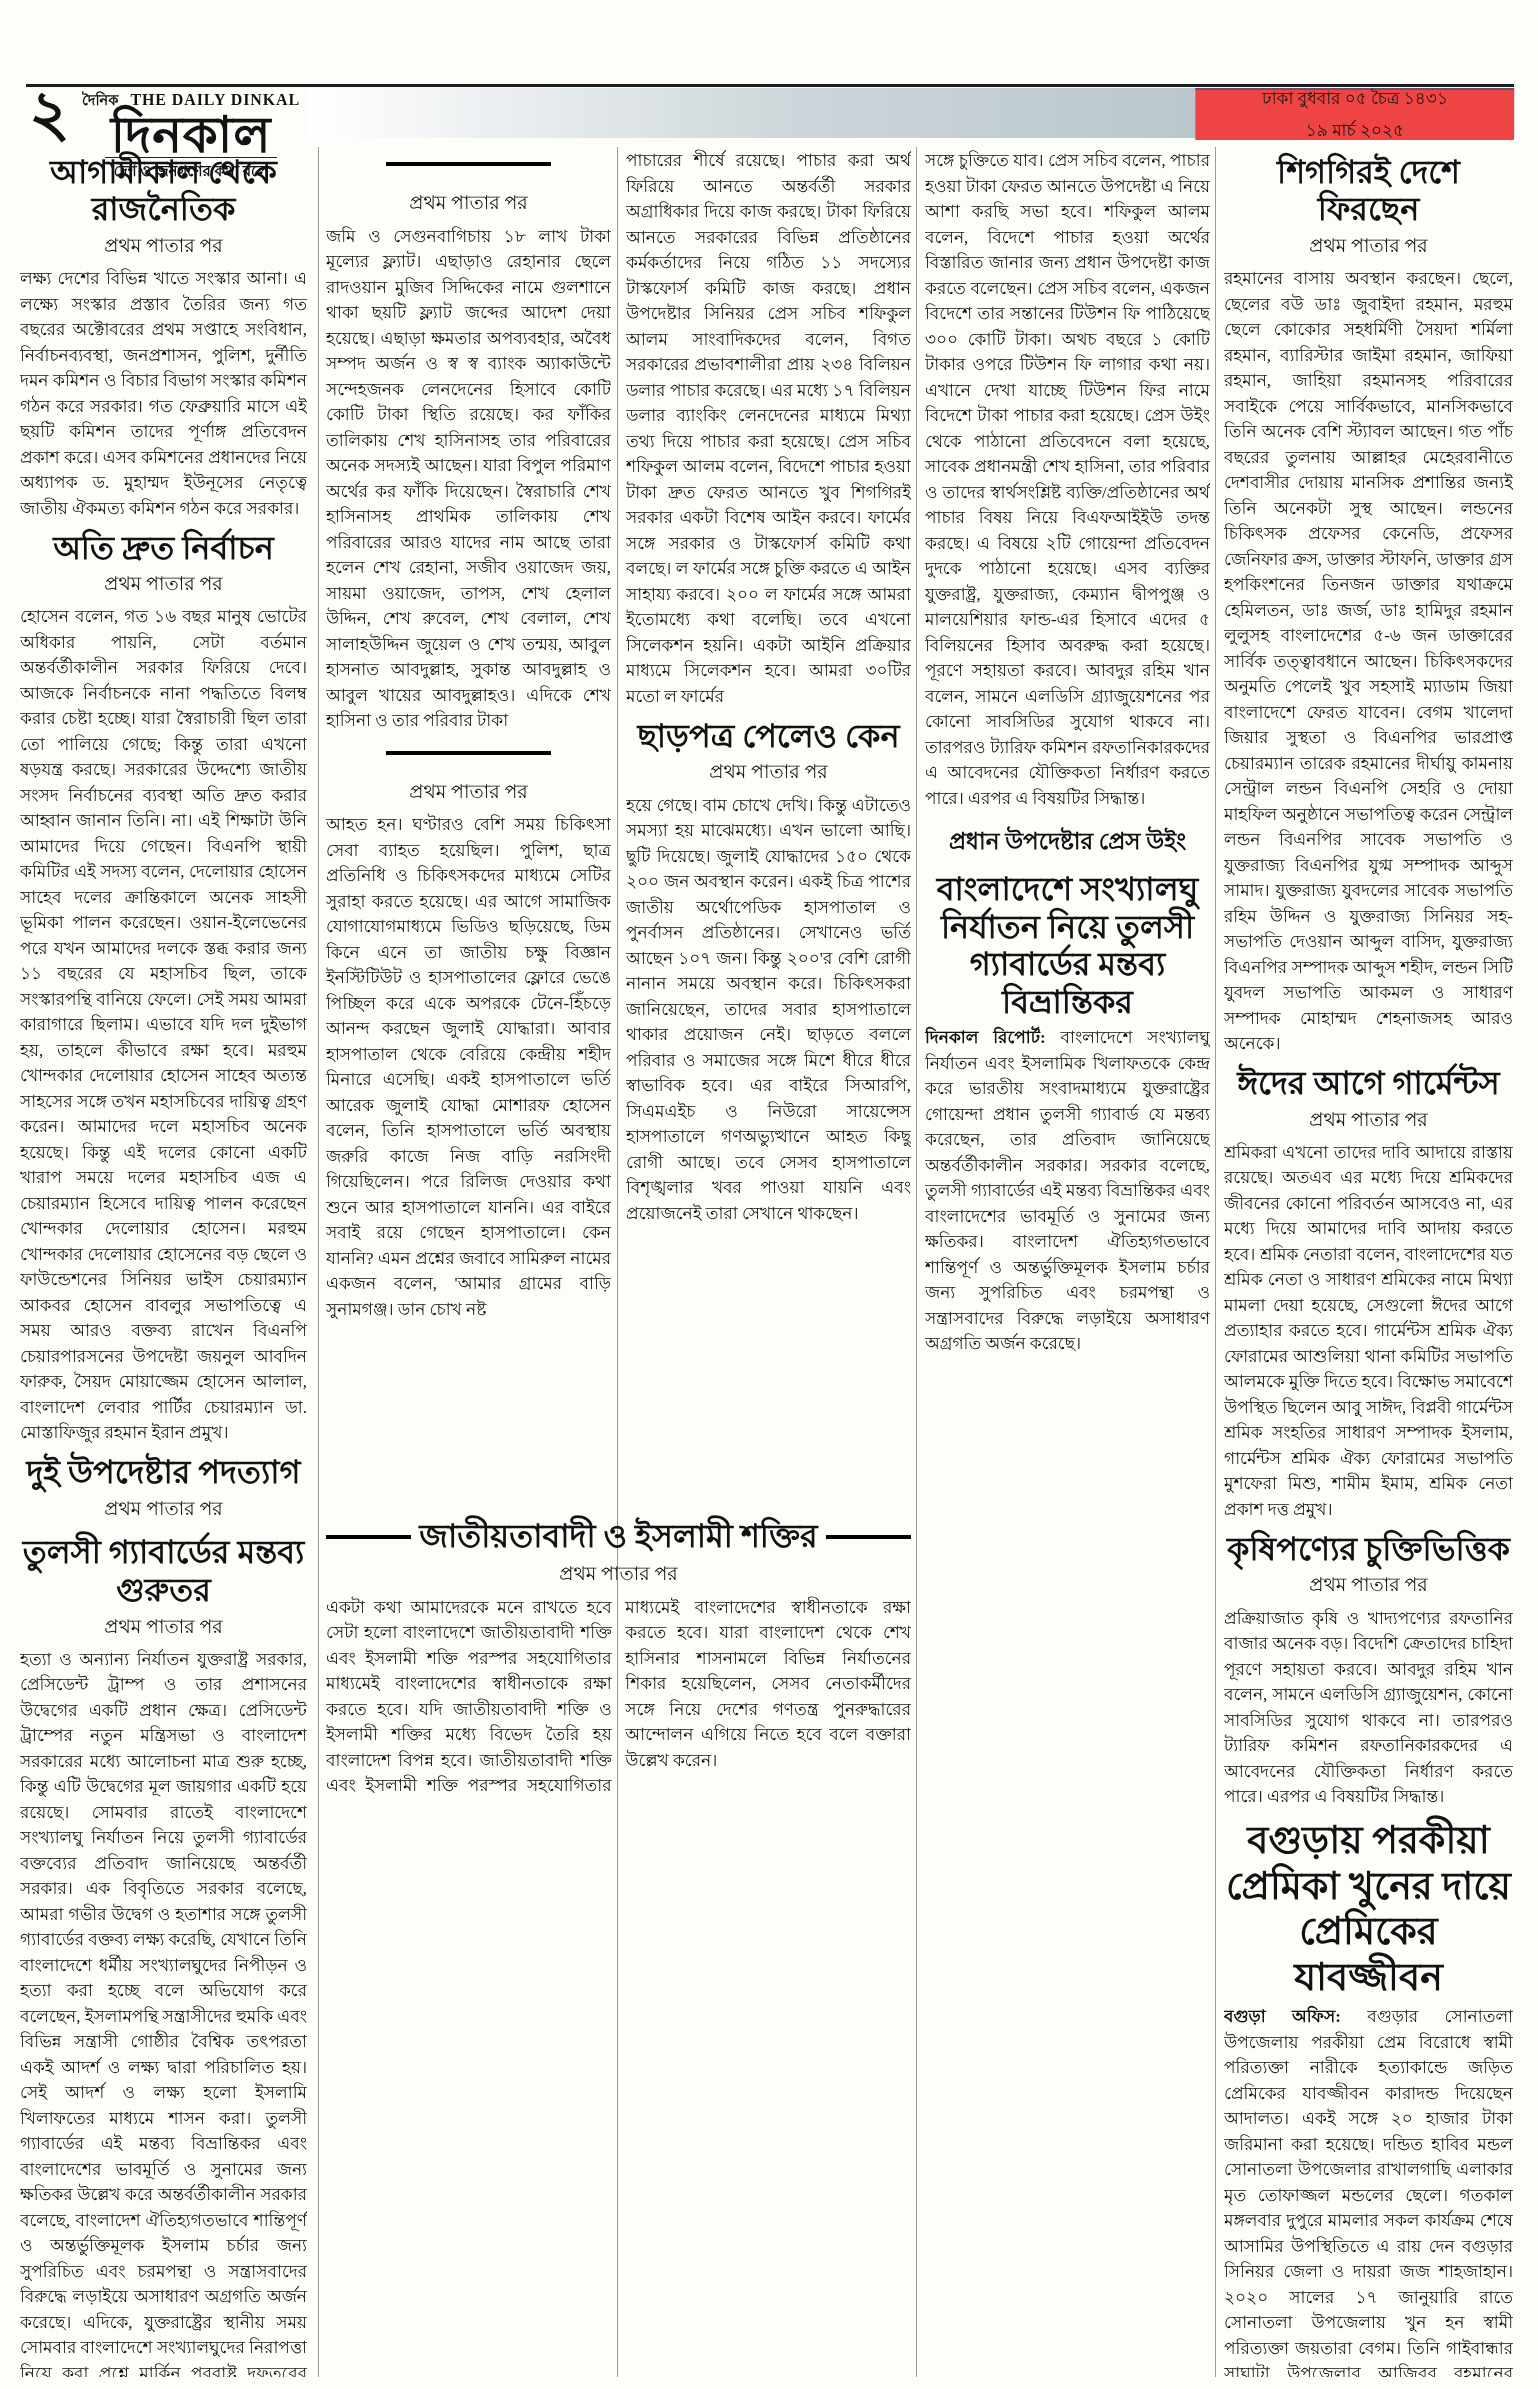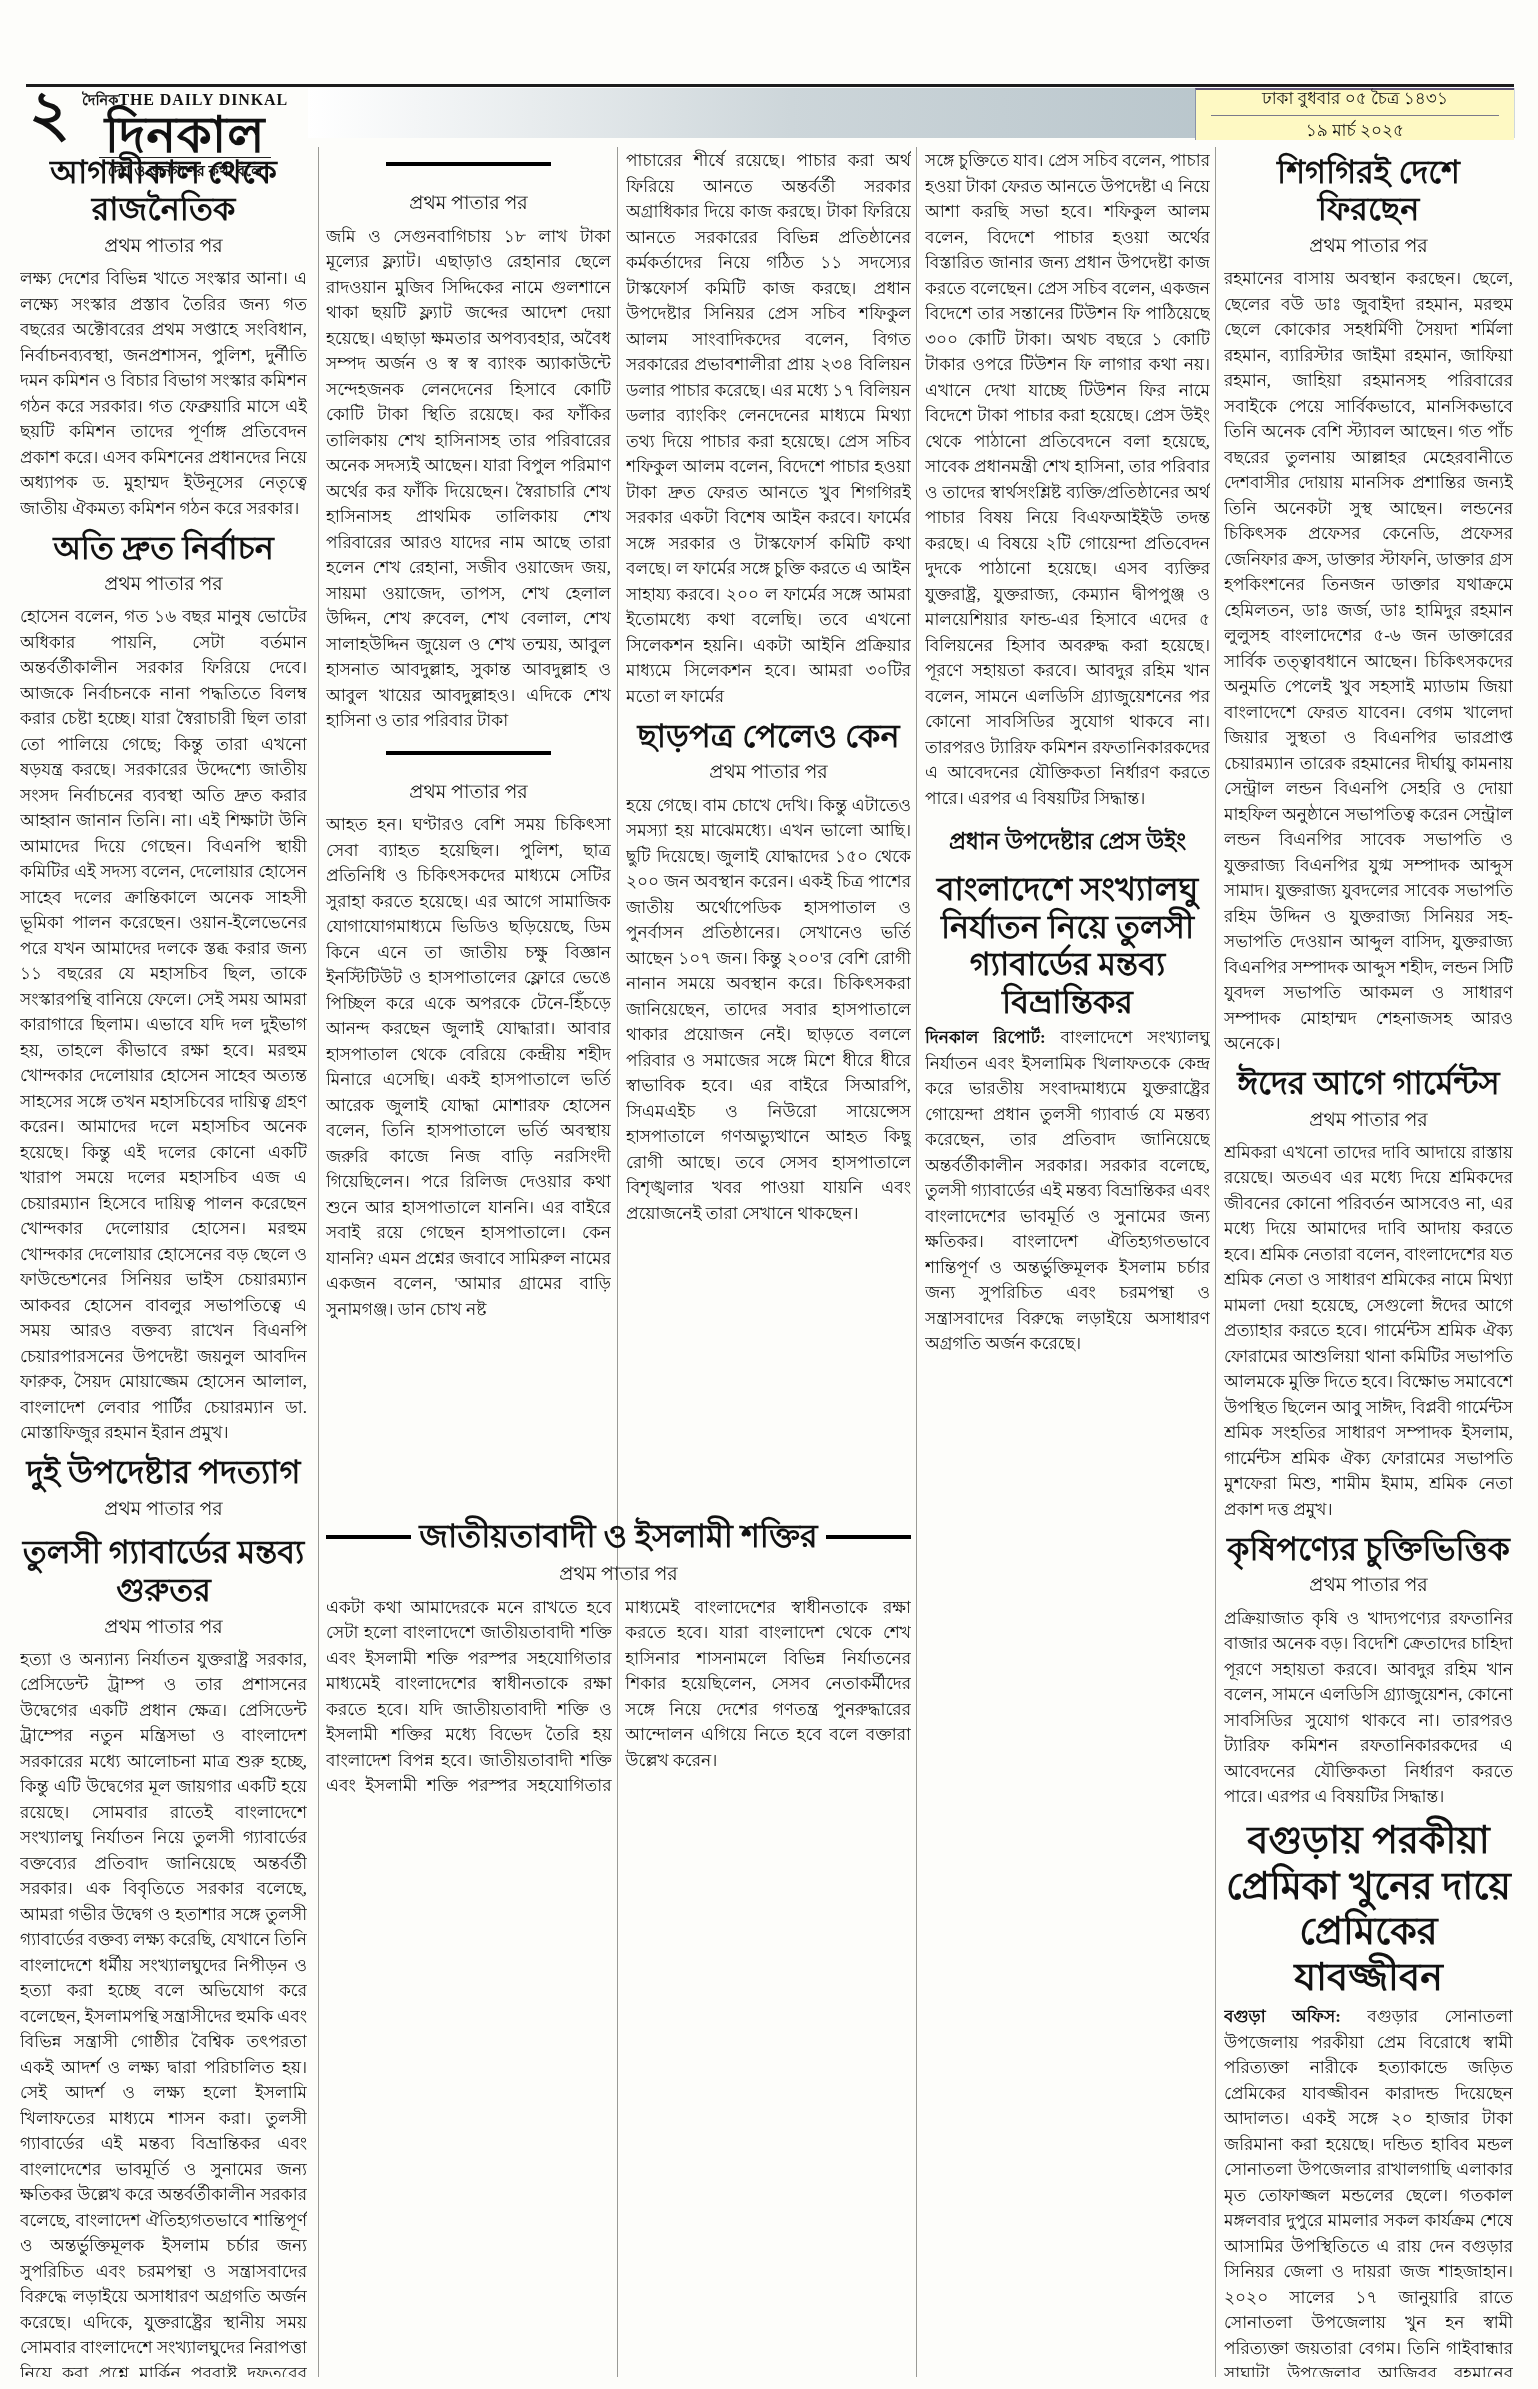--- a/index.html
+++ b/index.html
@@ -4,28 +4,28 @@
 <style>
   html,body{margin:0;padding:0;}
   body{background:#e8e8e4;font-family:"Liberation Serif", serif;}
   .page{position:relative;width:1538px;height:2389px;background:#fdfdfa;color:#121212;overflow:hidden;margin:0 auto;}
 
   
   .top-rule{position:absolute;left:26px;right:24px;top:84px;height:2.6px;background:#1c1c1c;}
   .masthead{position:absolute;left:29px;top:89px;display:flex;align-items:flex-start;}
   .page-number{font-size:63px;line-height:51px;font-weight:bold;margin-right:12px;}
   .logo-block{display:flex;flex-direction:column;align-items:center;}
-  .logo-topline{display:flex;align-items:baseline;}
+  .logo-topline{display:flex;align-items:baseline;gap:12px;}
   .daily-label{font-size:14.5px;font-weight:bold;}
   .english-title{font-size:16px;font-weight:bold;letter-spacing:0.9px;}
   .logo-title{font-size:50px;line-height:44px;font-weight:bold;letter-spacing:0.9px;}
   .tagline{font-size:15px;font-weight:bold;border-top:1.7px solid #222;padding:0.9px 8.5px 0;margin-top:0;}
   .header-band{position:absolute;left:308px;top:88px;width:1207px;height:50px;
       background:linear-gradient(to right,#ffffff 0%,#cdd6da 40%,#b9c6cc 75%,#cfd8dc 100%);}
-  .date-box{position:absolute;right:24px;top:88px;width:318px;height:50px;background:#fef9c3;
+  .date-box{position:absolute;right:24px;top:88px;width:318px;height:50px;background:#ef4444;
       border-top:2.6px solid #5d5378;border-left:0.9px solid #8a93a8;display:flex;flex-direction:column;justify-content:center;}
   .date-line{font-size:17px;text-align:center;padding:0.9px 5.1px;}
   .date-line.first{border-bottom:0.9px solid #7a7a8a;margin:0 15.4px;padding-bottom:2.6px;}
 
   
   .col{position:absolute;top:145px;overflow:hidden;}
   .vsep{position:absolute;top:147px;bottom:12px;width:0.9px;background:#9a9a96;}
 
   .article{margin-bottom:8.5px;}
   .headline{font-weight:bold;text-align:center;font-size:32px;line-height:1.18;margin:8.5px 0 1.7px;}

